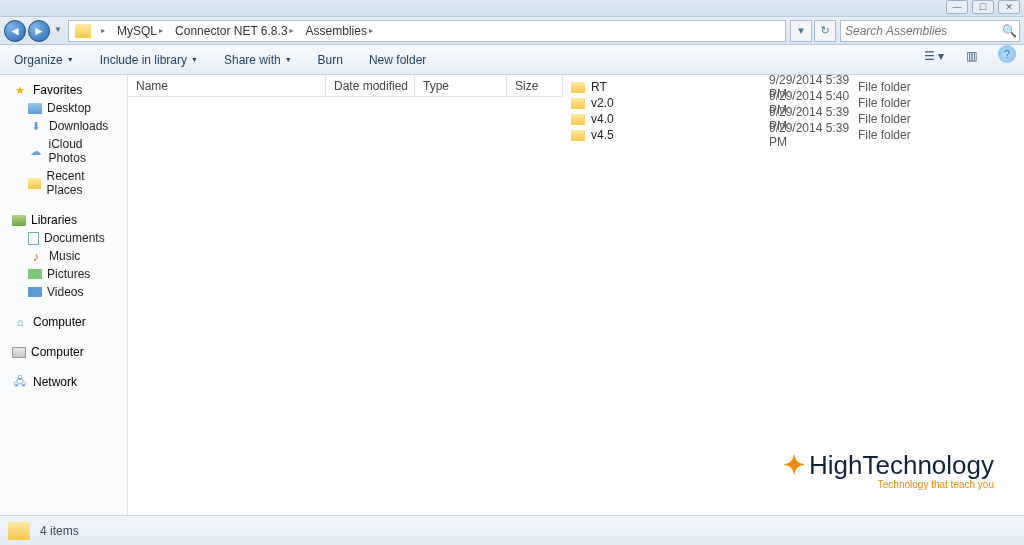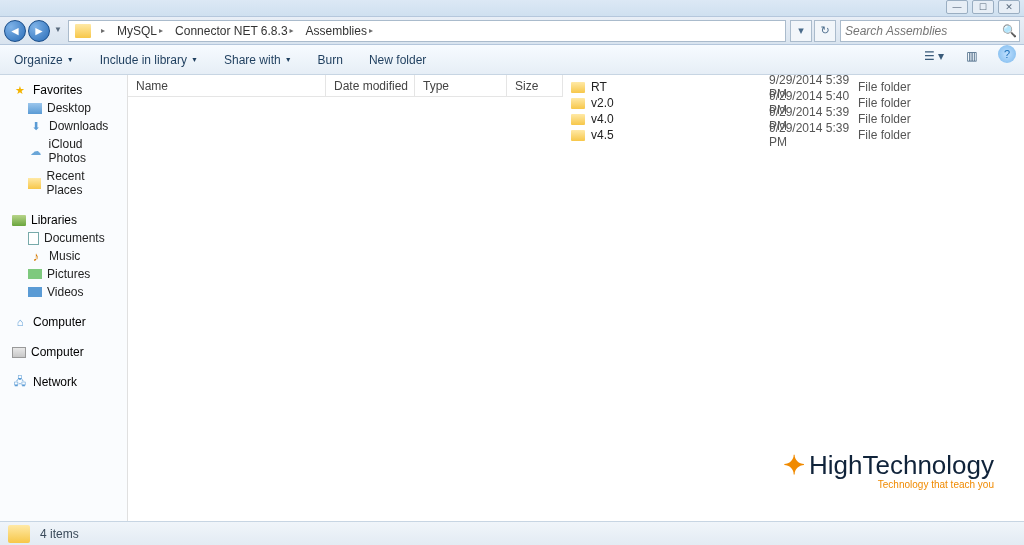--- a/index.html
+++ b/index.html
@@ -55,21 +55,21 @@
 .row { display: flex; align-items: center; height: 16px; font-size: 12px; color: #222; }
 .row .cell { padding-left: 8px; }
 .row .cell.name { width: 198px; display: flex; align-items: center; gap: 6px; }
 .row .cell.date { width: 89px; color: #555; }
 .row .cell.type { width: 92px; color: #555; }
 .row .folder-ico { width: 14px; height: 11px; background: linear-gradient(#ffe9a6, #f7c749); border-radius: 1px; }
 .watermark { position: absolute; right: 30px; bottom: 55px; text-align: right; }
 .wm-main { font-family: Georgia, serif; font-size: 26px; color: #10233a; display: flex; align-items: center; gap: 4px; }
 .wm-logo { color: #f08a00; font-size: 26px; font-weight: bold; }
 .wm-sub { font-size: 10px; color: #f08a00; margin-top: -2px; }
-.statusbar { position: absolute; bottom: 0; left: 0; right: 0; height: 24px; background: linear-gradient(#f0f5fa, #e3ebf3); border-top: 1px solid #c7d5e3; display: flex; align-items: center; padding: 0 8px; gap: 10px; }
+.statusbar { position: absolute; bottom: 0; left: 0; right: 0; height: 30px; background: linear-gradient(#f0f5fa, #e3ebf3); border-top: 1px solid #c7d5e3; display: flex; align-items: center; padding: 0 8px; gap: 10px; }
 .sb-big-folder { width: 22px; height: 18px; background: linear-gradient(#ffe9a6, #f7c749); border-radius: 2px; }
 .sb-text { color: #3a4a5a; font-size: 12px; }
 </style>
 </head>
 <body>
 
 <div class="top-blur">
   <div class="win-controls">
     <div class="win-btn">—</div>
     <div class="win-btn">☐</div>

